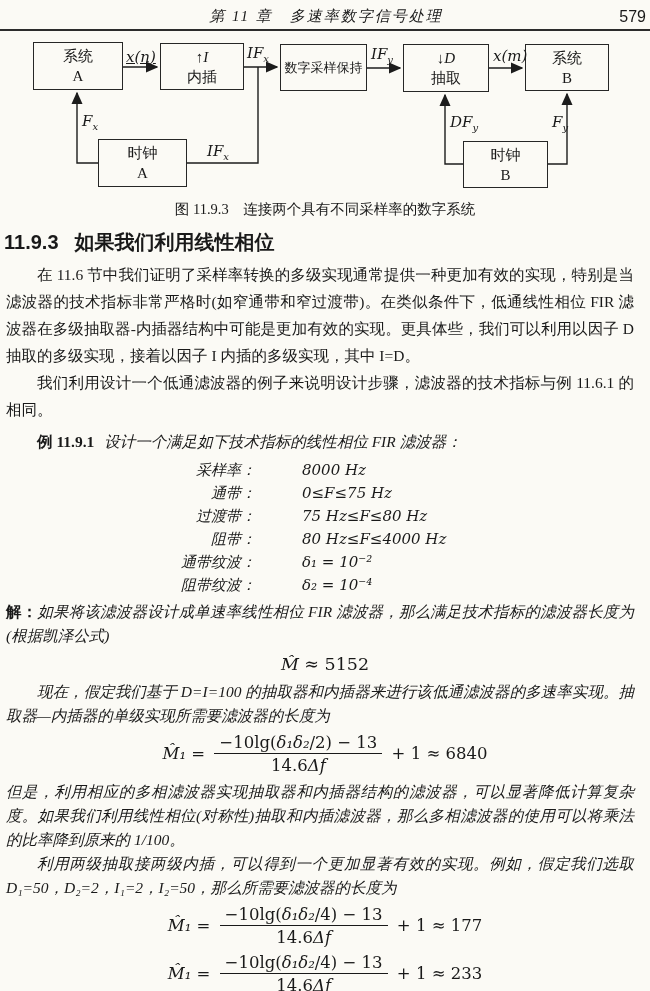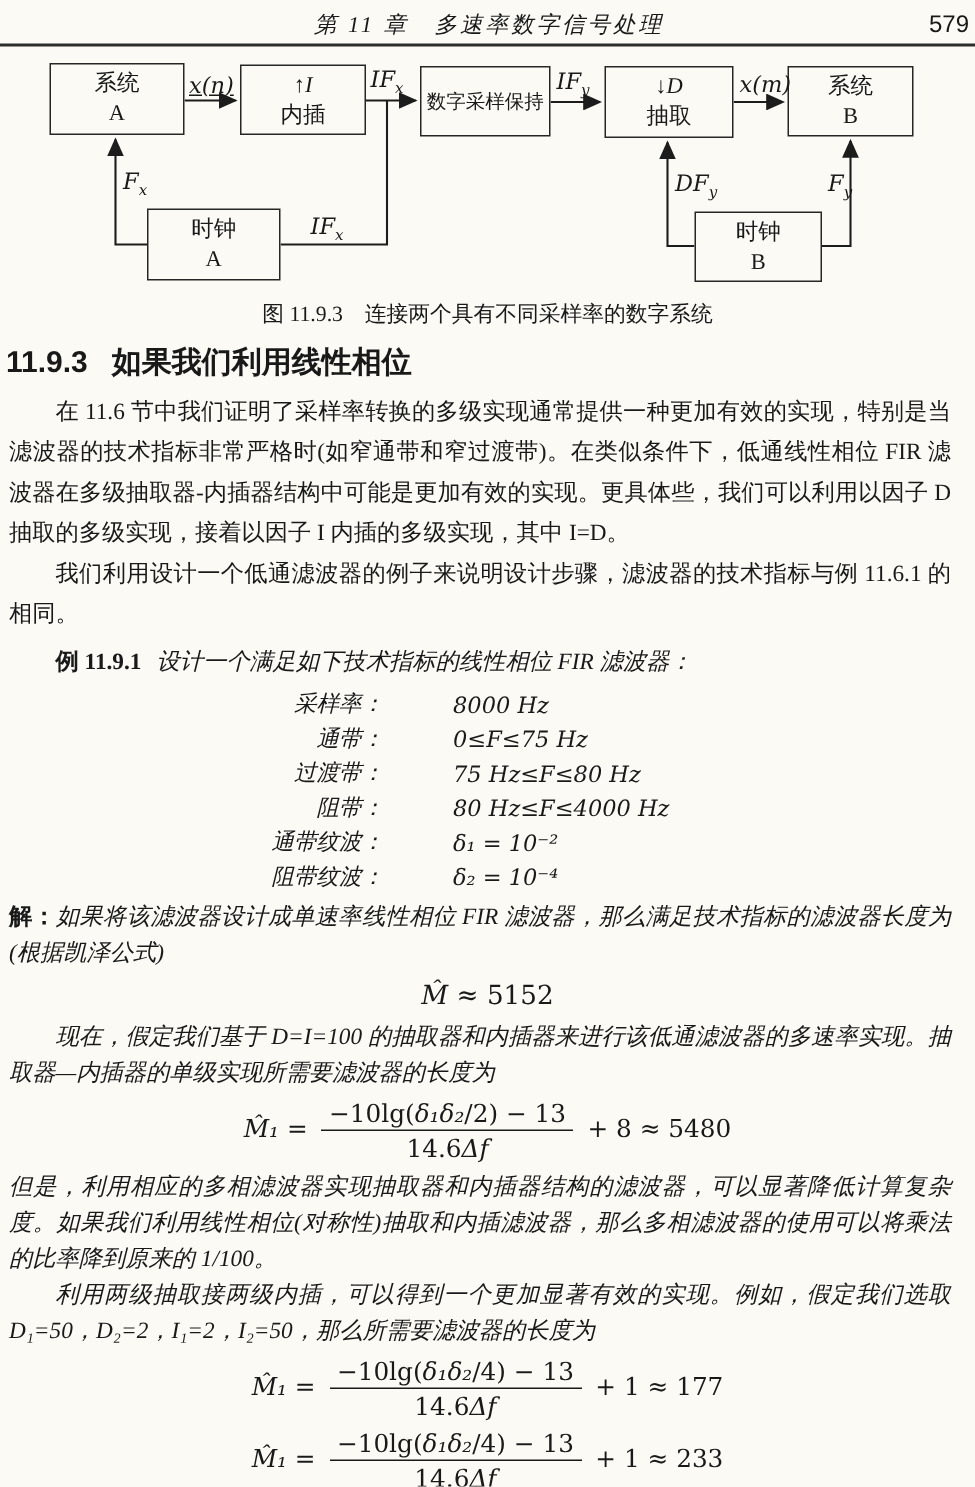--- a/index.html
+++ b/index.html
@@ -180,21 +180,21 @@
     <span class="sollabel">解：</span><span>如果将该滤波器设计成单速率线性相位 FIR 滤波器，那么满足技术指标的滤波器长度为(根据凯泽公式)</span>
   </p>
 
   <div class="formula big">
     <span class="fvar">M̂</span><span> ≈ 5152</span>
   </div>
 
   <p class="bodytext kai sol ind">现在，假定我们基于 D=I=100 的抽取器和内插器来进行该低通滤波器的多速率实现。抽取器—内插器的单级实现所需要滤波器的长度为</p>
 
   <div class="formula">
-    <span class="fvar">M̂₁</span><span> = </span><span class="frac"><span class="fnum"><span>−10lg(</span><span class="fvar">δ₁δ₂</span><span>/2) − 13</span></span><span class="fden"><span>14.6</span><span class="fvar">Δf</span></span></span><span> + 8 ≈ 5480</span>
+    <span class="fvar">M̂₁</span><span> = </span><span class="frac"><span class="fnum"><span>−10lg(</span><span class="fvar">δ₁δ₂</span><span>/2) − 13</span></span><span class="fden"><span>14.6</span><span class="fvar">Δf</span></span></span><span> + 1 ≈ 6840</span>
   </div>
 
   <p class="bodytext kai sol">但是，利用相应的多相滤波器实现抽取器和内插器结构的滤波器，可以显著降低计算复杂度。如果我们利用线性相位(对称性)抽取和内插滤波器，那么多相滤波器的使用可以将乘法的比率降到原来的 1/100。</p>
   <p class="bodytext kai sol ind">利用两级抽取接两级内插，可以得到一个更加显著有效的实现。例如，假定我们选取 D₁=50，D₂=2，I₁=2，I₂=50，那么所需要滤波器的长度为</p>
 
   <div class="formula">
     <span class="fvar">M̂₁</span><span> = </span><span class="frac"><span class="fnum"><span>−10lg(</span><span class="fvar">δ₁δ₂</span><span>/4) − 13</span></span><span class="fden"><span>14.6</span><span class="fvar">Δf</span></span></span><span> + 1 ≈ 177</span>
   </div>
 
   <div class="formula">

